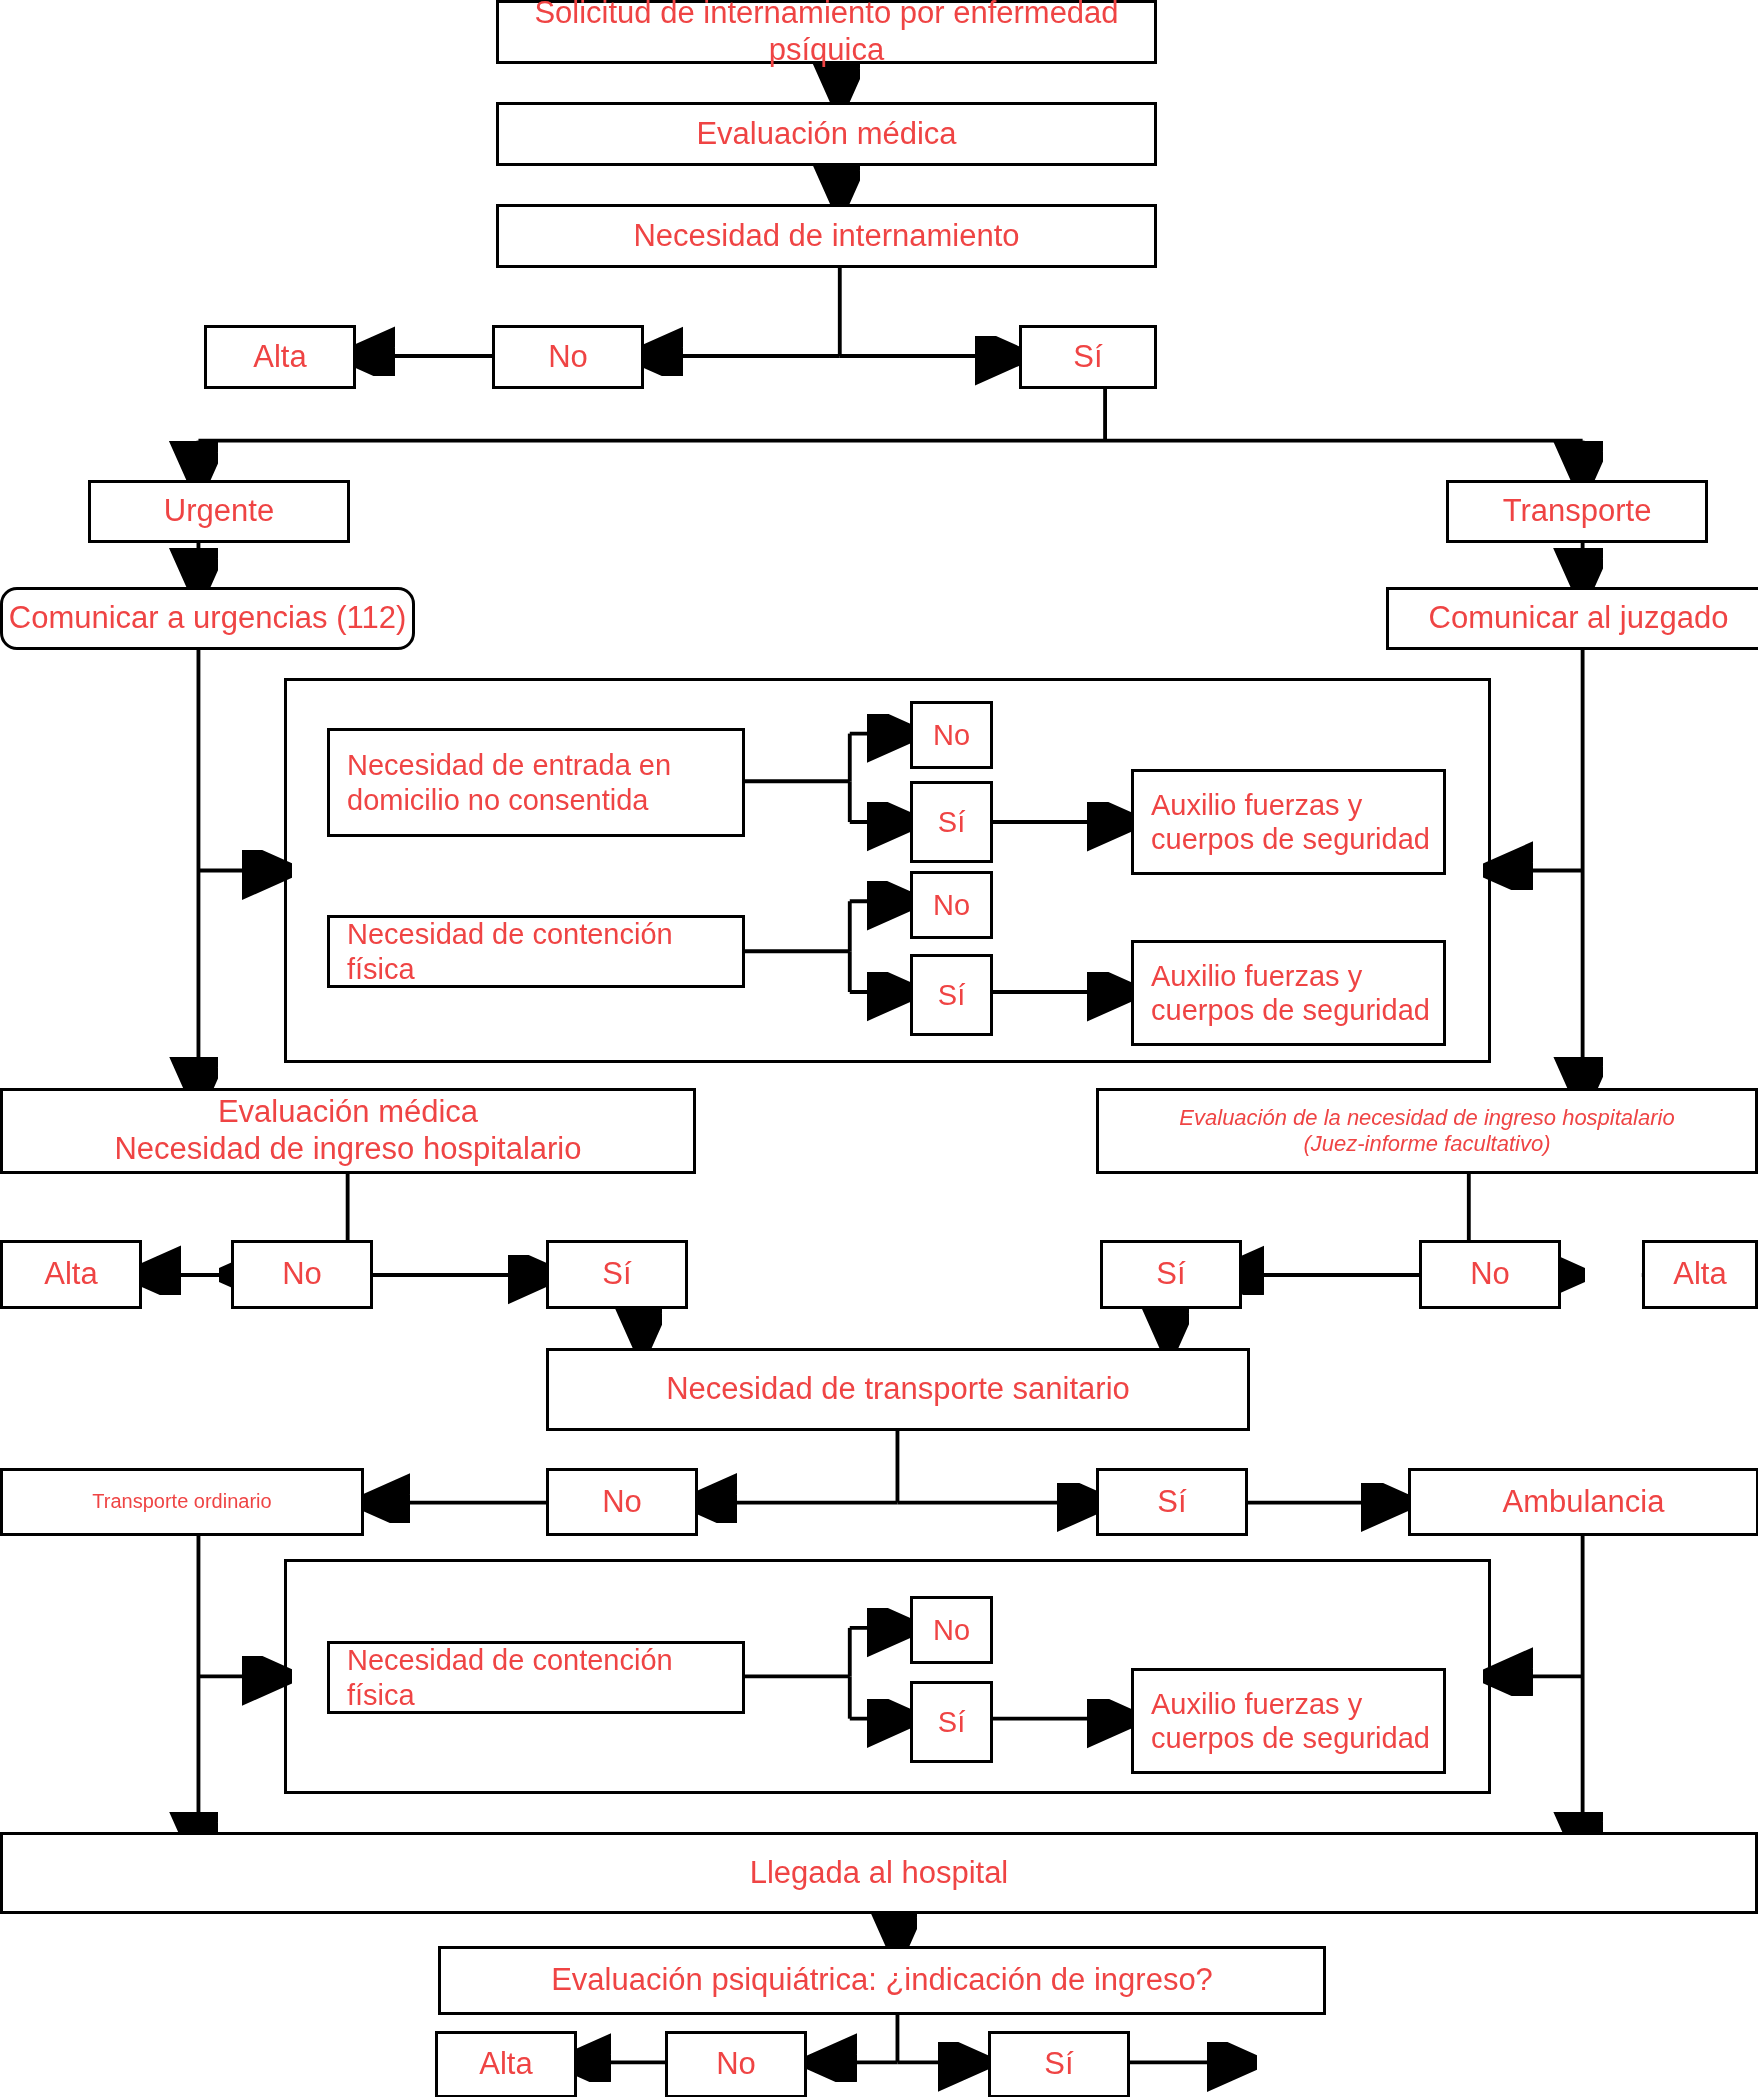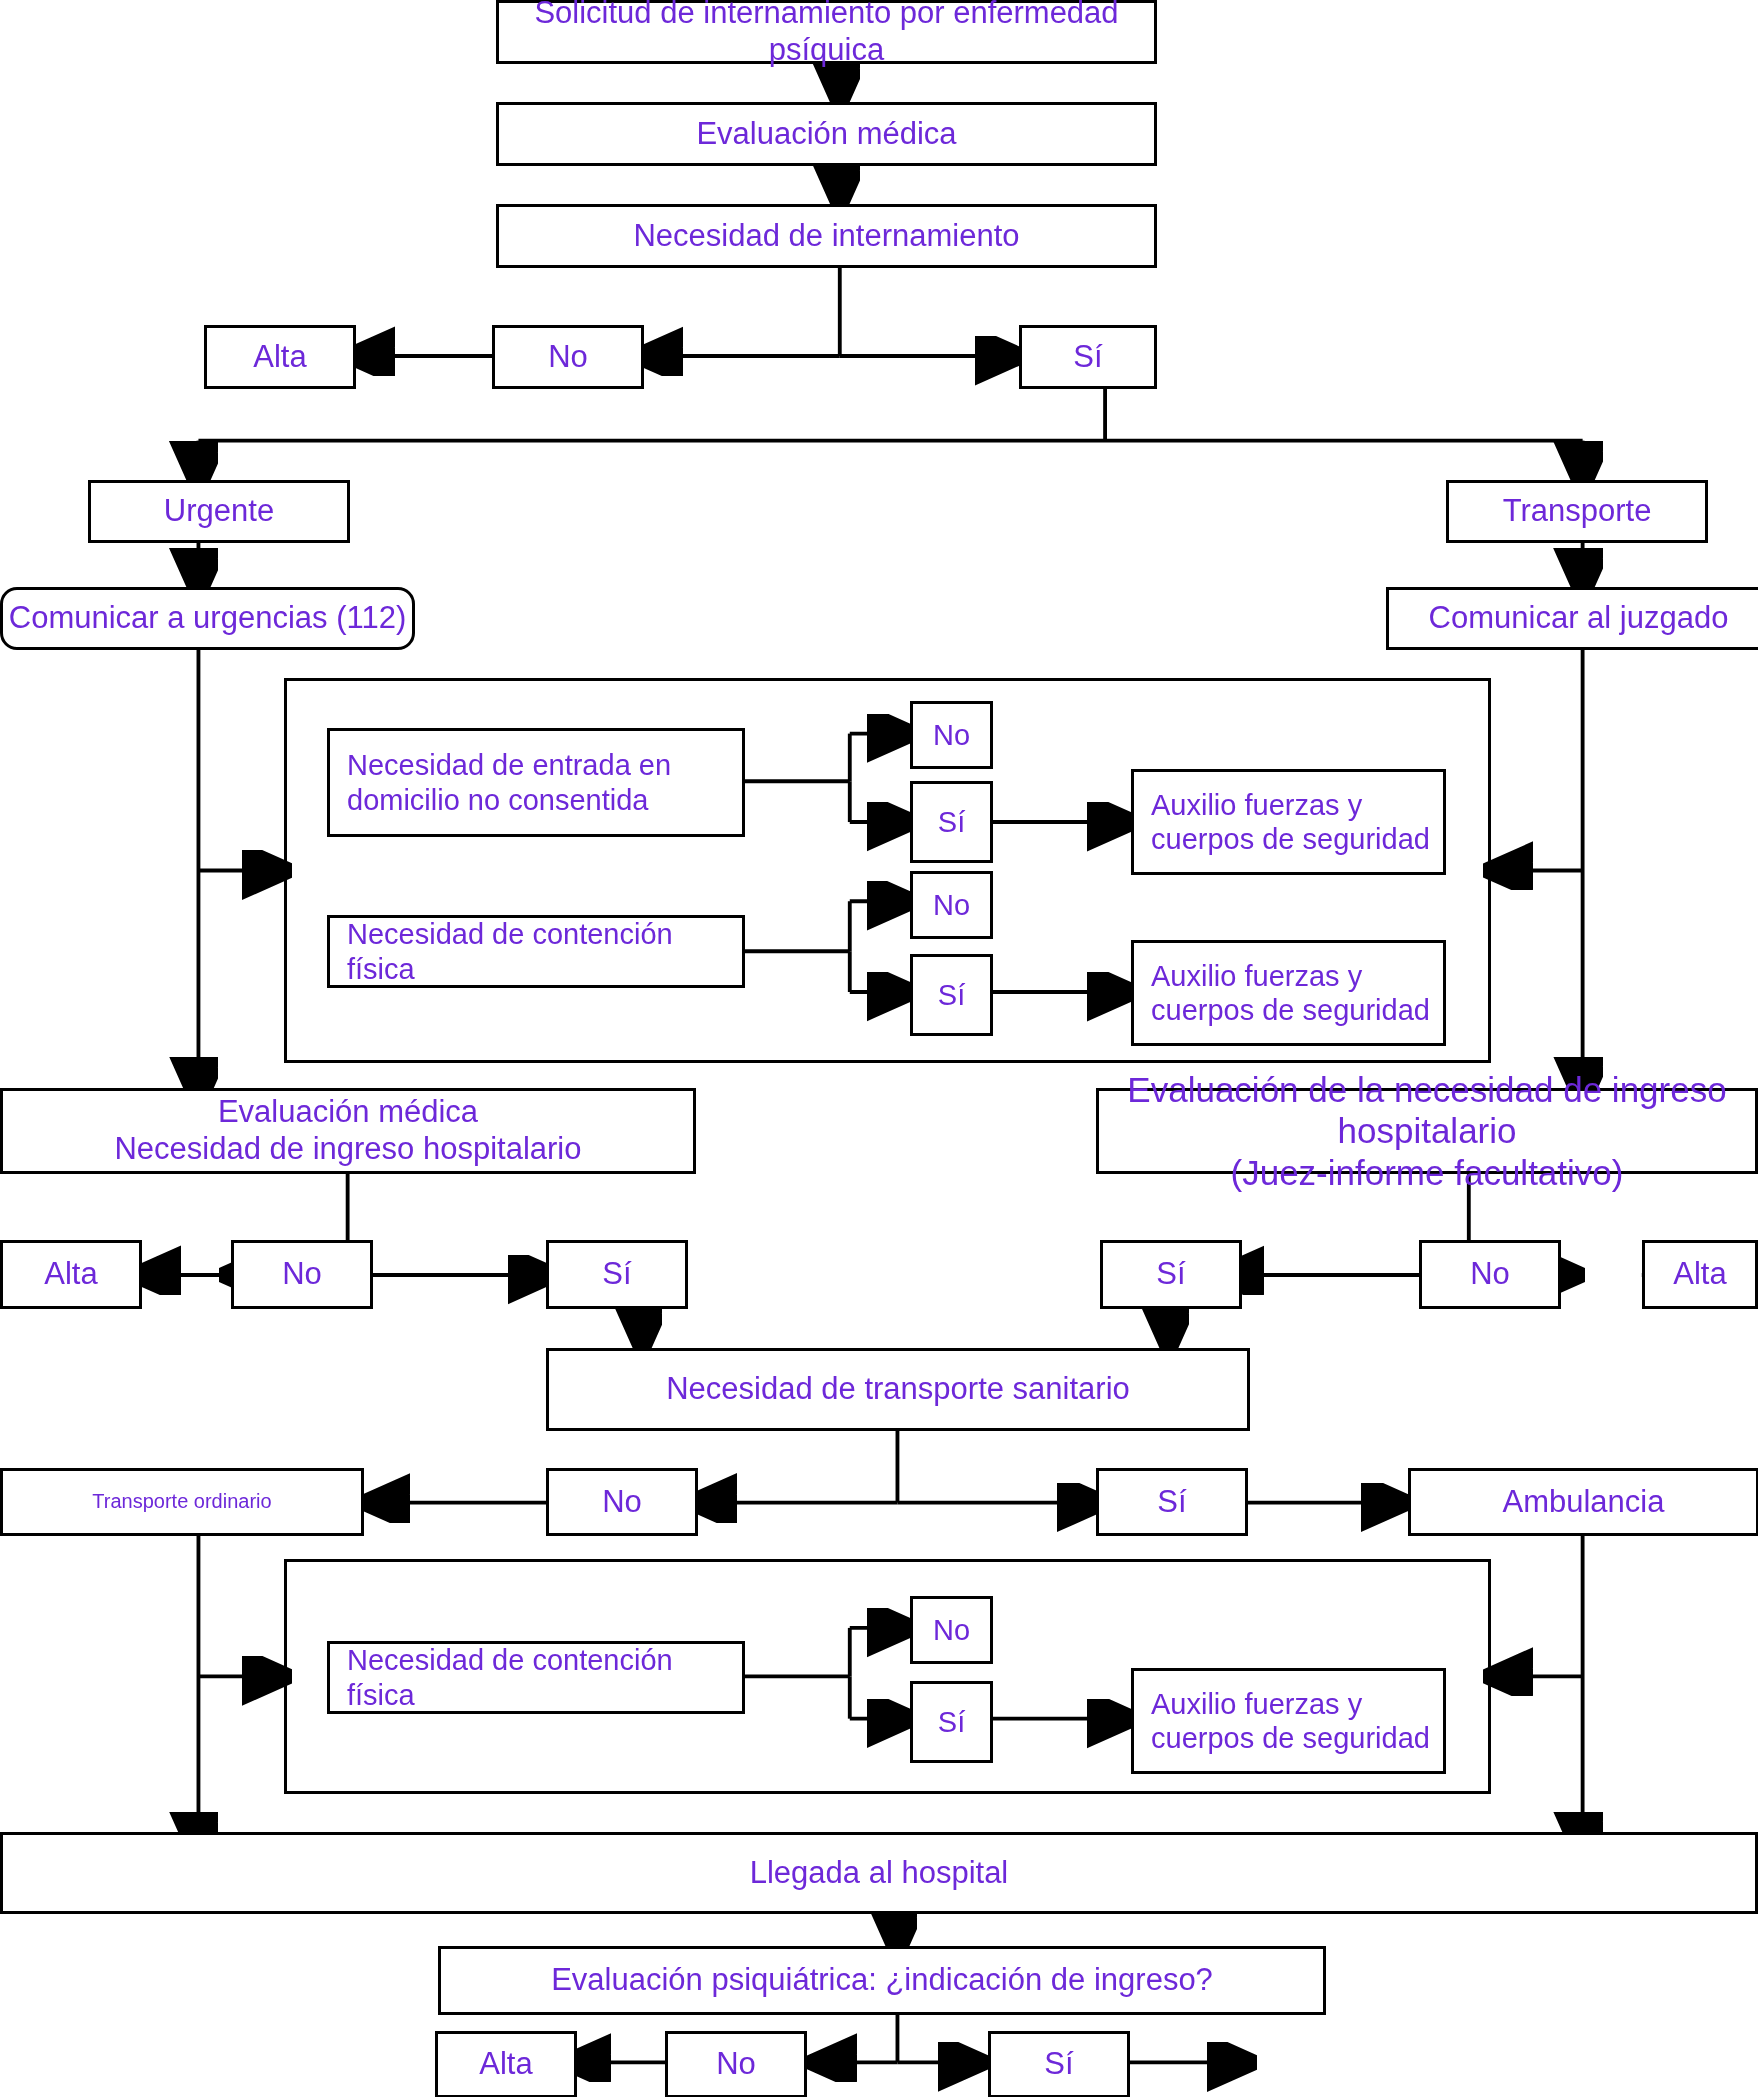--- a/index.html
+++ b/index.html
@@ -14,21 +14,21 @@
   }
   .node{
     position:absolute;
     box-sizing:border-box;
     border:3.1px solid #000000;
     background:#ffffff;
     display:flex;
     align-items:center;
     justify-content:center;
     text-align:center;
-    color:#6d28d9;
+    color:#ef4444;
     font-size:28px;
     line-height:1.18;
     padding:1.5px 4.6px;
     white-space:pre-line;
     z-index:3;
   }
   .group{
     position:absolute;
     box-sizing:border-box;
     border:3.1px solid #000000;
@@ -190,21 +190,21 @@
   <div class="node" style="left:910px;top:871px;width:83px;height:68px;font-size:29px;">No</div>
 
   <div class="node" style="left:910px;top:954px;width:83px;height:82px;font-size:29px;">Sí</div>
 
   <div class="node" style="left:1131px;top:940px;width:315px;height:106px;font-size:29px;text-align:left;justify-content:flex-start;padding-left:17px;">Auxilio fuerzas y
 cuerpos de seguridad</div>
 
   <div class="node" style="left:0px;top:1088px;width:696px;height:86px;font-size:31px;">Evaluación médica
 Necesidad de ingreso hospitalario</div>
 
-  <div class="node" style="left:1096px;top:1088px;width:662px;height:86px;font-size:35px;">Evaluación de la necesidad de  ingreso hospitalario
+  <div class="node" style="left:1096px;top:1088px;width:662px;height:86px;font-size:22px;font-style:italic;">Evaluación de la necesidad de  ingreso hospitalario
 (Juez-informe facultativo)</div>
 
   <div class="node" style="left:0px;top:1240px;width:142px;height:69px;font-size:31px;">Alta</div>
 
   <div class="node" style="left:231px;top:1240px;width:142px;height:69px;font-size:31px;">No</div>
 
   <div class="node" style="left:546px;top:1240px;width:142px;height:69px;font-size:31px;">Sí</div>
 
   <div class="node" style="left:1100px;top:1240px;width:142px;height:69px;font-size:31px;">Sí</div>
 

